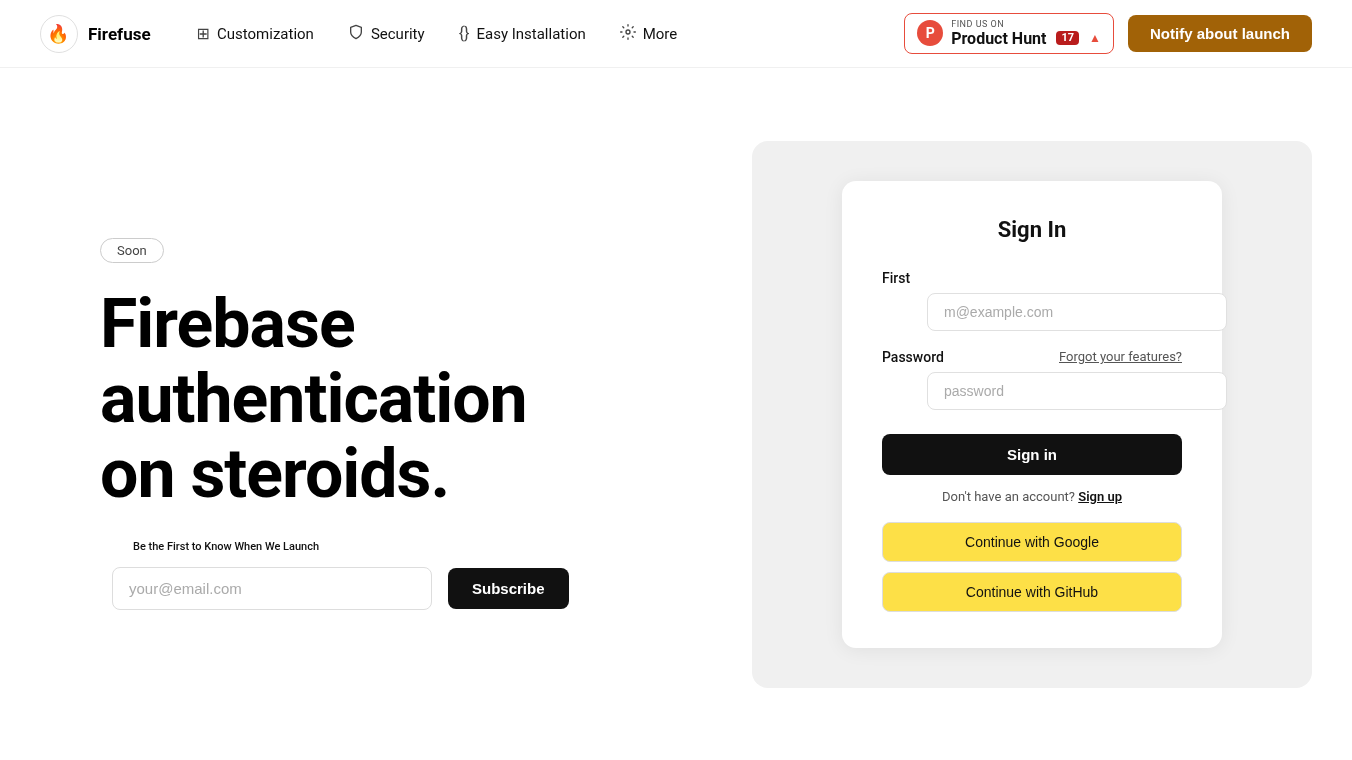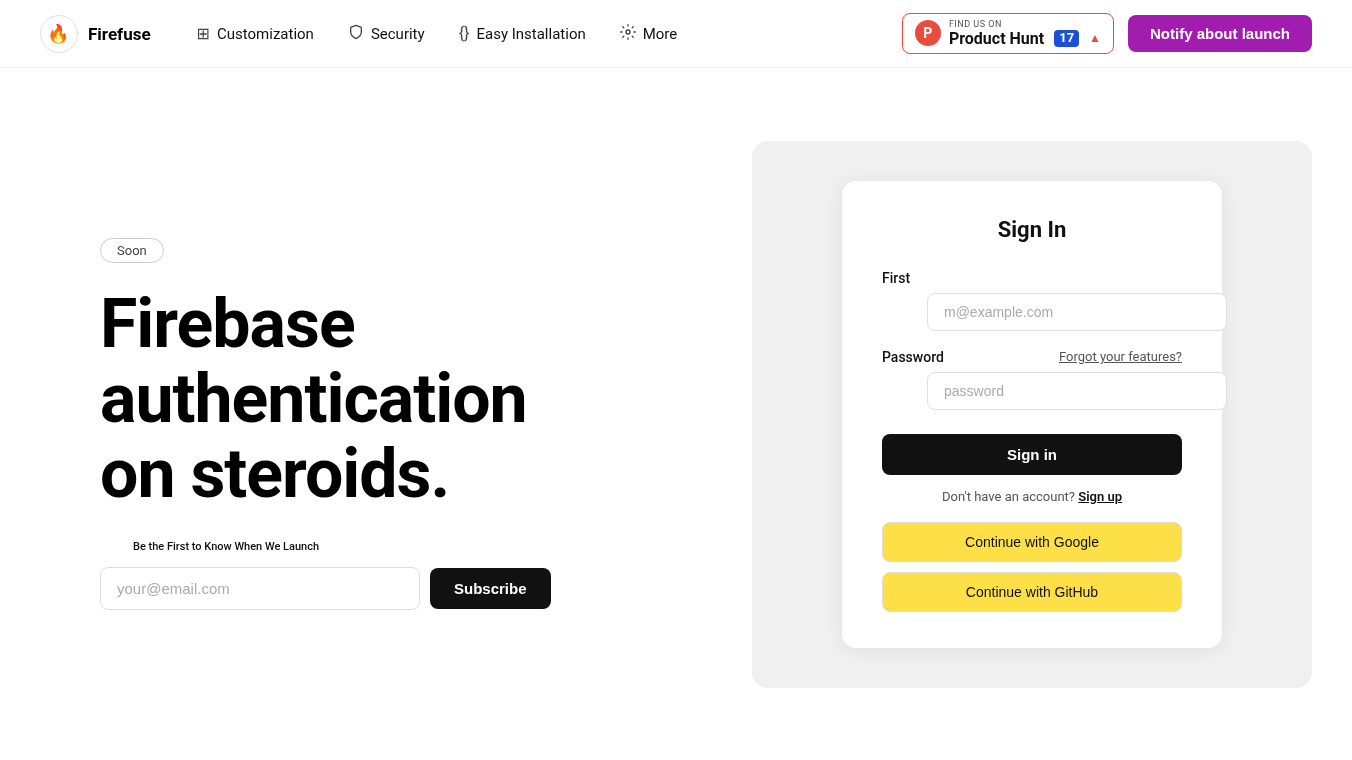--- a/index.html
+++ b/index.html
@@ -87,33 +87,33 @@
     .ph-small { font-size: 9px; color: #555; text-transform: uppercase; letter-spacing: 0.5px; }
     .ph-big {
       font-size: 16px;
       font-weight: 700;
       color: #111;
       display: flex;
       align-items: center;
       gap: 10px;
     }
     .ph-count {
-      background: #1d4ed8;
-      color: #fff;
-      font-size: 13px;
+      background: #b91c1c;
+      color: #fff;
+      font-size: 11px;
       font-weight: 700;
       border-radius: 4px;
       padding: 1px 5px;
     }
     .ph-arrow {
       font-size: 12px;
       color: #e74c3c;
     }
     .notify-btn {
-      background: #a21caf;
+      background: #a16207;
       color: #fff;
       border: none;
       border-radius: 8px;
       padding: 10px 22px;
       font-size: 15px;
       font-weight: 600;
       cursor: pointer;
     }
 
     
@@ -157,22 +157,23 @@
     }
     .launch-label {
       font-size: 11px;
       font-weight: 500;
       color: #111;
       margin-bottom: 14px;
       margin-left: 33px;
     }
     .subscribe-row {
       display: flex;
-      gap: 10px;
-      align-items: center;
+      gap: 16px;
+      align-items: center;
+      margin-left: 12px;
     }
     .subscribe-input {
       flex: 1;
       max-width: 320px;
       padding: 12px 16px;
       border: 1.5px solid #ddd;
       border-radius: 8px;
       font-size: 15px;
       outline: none;
       color: #111;

